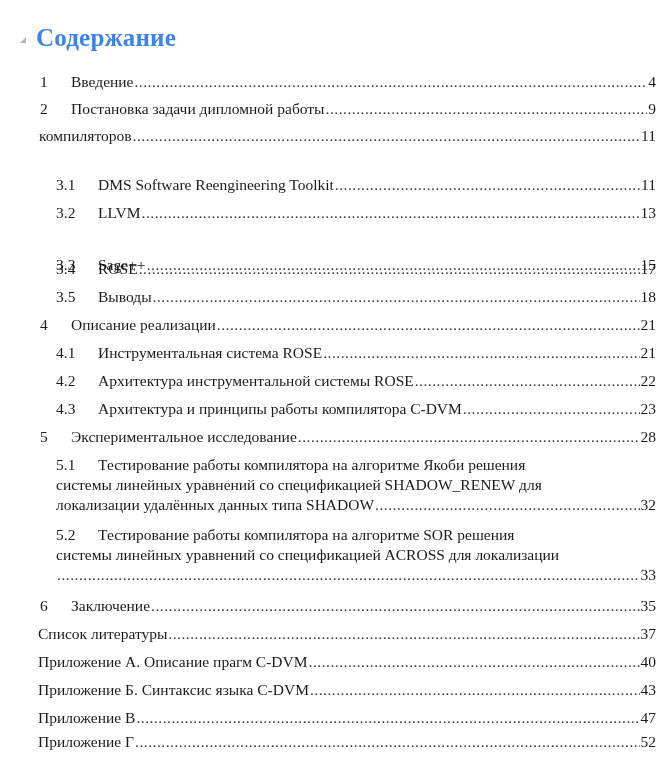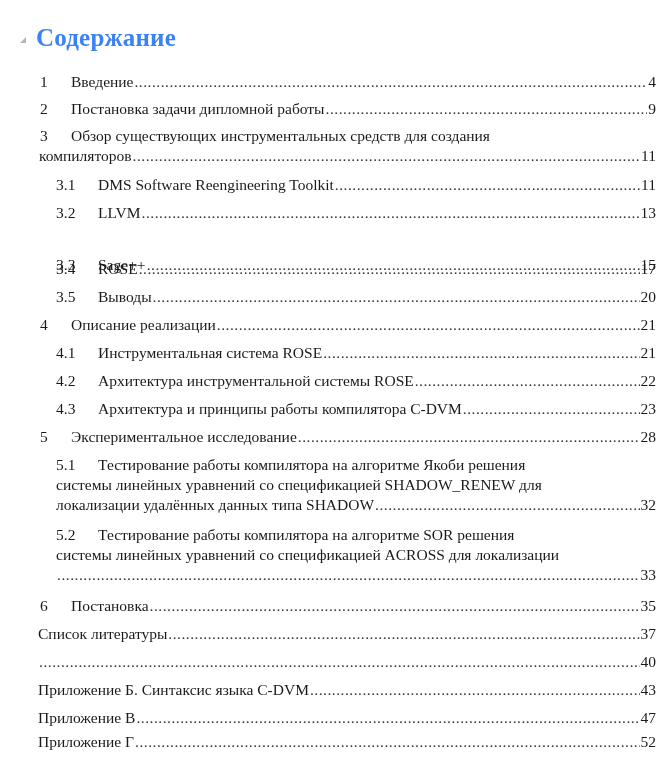--- a/index.html
+++ b/index.html
@@ -65,23 +65,20 @@
   <div class="entry" style="left:40px; top:33px; width:616px;">
     <div class="line">
       <span class="num" style="width:31px;">2</span>
       <span>Постановка задачи дипломной работы</span>
       <span class="leader"></span>
       <span class="page">9</span>
     </div>
   </div>
 
   <div class="entry" style="left:40px; top:60px; width:616px;">
-    <div class="wrapline">
-      <span class="num" style="width:31px;">3</span><span>Обзор существующих инструментальных средств для создания</span>
-    </div>
     <div class="line" style="margin-left:-1px;">
       <span>компиляторов</span>
       <span class="leader"></span>
       <span class="page">11</span>
     </div>
   </div>
 
   <div class="entry" style="left:56px; top:109px; width:600px;">
     <div class="line">
       <span class="num" style="width:42px;">3.1</span>
@@ -116,21 +113,21 @@
       <span class="leader"></span>
       <span class="page">17</span>
     </div>
   </div>
 
   <div class="entry" style="left:56px; top:221px; width:600px;">
     <div class="line">
       <span class="num" style="width:42px;">3.5</span>
       <span>Выводы</span>
       <span class="leader"></span>
-      <span class="page">20</span>
+      <span class="page">18</span>
     </div>
   </div>
 
   <div class="entry" style="left:40px; top:249px; width:616px;">
     <div class="line">
       <span class="num" style="width:31px;">4</span>
       <span>Описание реализации</span>
       <span class="leader"></span>
       <span class="page">21</span>
     </div>
@@ -195,36 +192,37 @@
     </div>
     <div class="line">
       <span class="leader"></span>
       <span class="page">33</span>
     </div>
   </div>
 
   <div class="entry" style="left:40px; top:530px; width:616px;">
     <div class="line">
       <span class="num" style="width:31px;">6</span>
-      <span>Постановка</span>
+      <span>Заключение</span>
       <span class="leader"></span>
       <span class="page">35</span>
     </div>
   </div>
 
   <div class="entry" style="left:38px; top:558px; width:618px;">
     <div class="line">
       <span>Список литературы</span>
       <span class="leader"></span>
       <span class="page">37</span>
     </div>
   </div>
 
   <div class="entry" style="left:38px; top:586px; width:618px;">
     <div class="line">
+      <span>Приложение А. Описание прагм C-DVM</span>
       <span class="leader"></span>
       <span class="page">40</span>
     </div>
   </div>
 
   <div class="entry" style="left:38px; top:614px; width:618px;">
     <div class="line">
       <span>Приложение Б. Синтаксис языка C-DVM</span>
       <span class="leader"></span>
       <span class="page">43</span>

